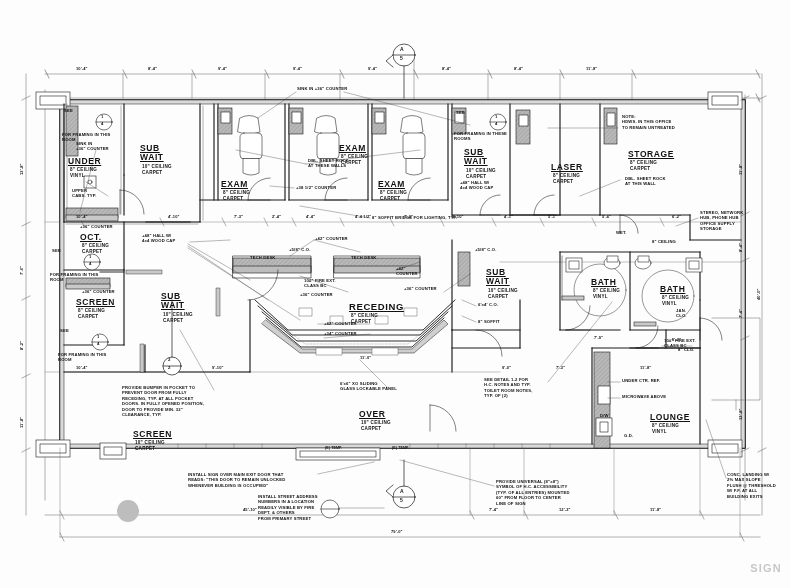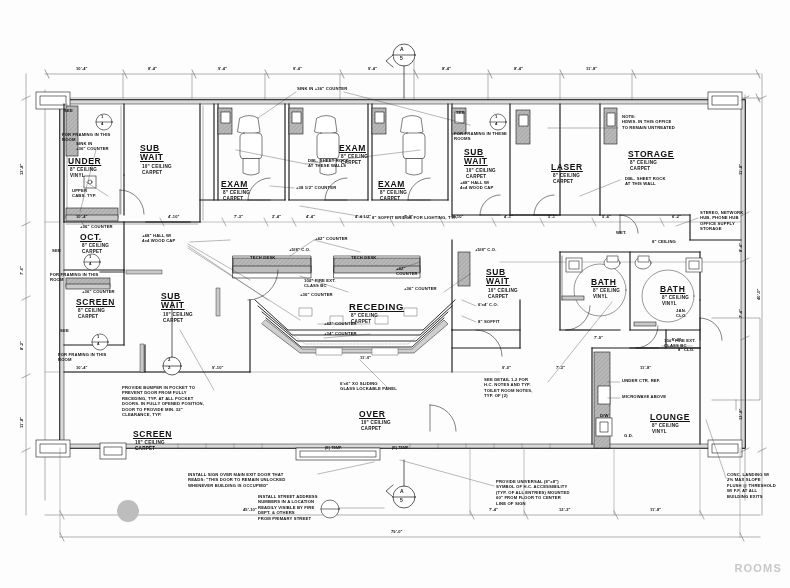--- a/index.html
+++ b/index.html
@@ -678,15 +678,15 @@
   <div class="lbl dimv" style="left:20px;top:275px;">7'-6"</div>
   <div class="lbl dimv" style="left:20px;top:350px;">8'-2"</div>
   <div class="lbl dimv" style="left:20px;top:428px;">11'-8"</div>
 
   <div class="lbl dimv" style="left:739px;top:175px;">11'-8"</div>
   <div class="lbl dimv" style="left:739px;top:252px;">8'-4"</div>
   <div class="lbl dimv" style="left:739px;top:318px;">7'-4"</div>
   <div class="lbl dimv" style="left:739px;top:420px;">12'-8"</div>
   <div class="lbl dimv" style="left:757px;top:300px;">40'-0"</div>
 
-  <div class="wm">ROOMS</div>
+  <div class="wm">SIGN</div>
 
 </div>
 
 </body></html>

